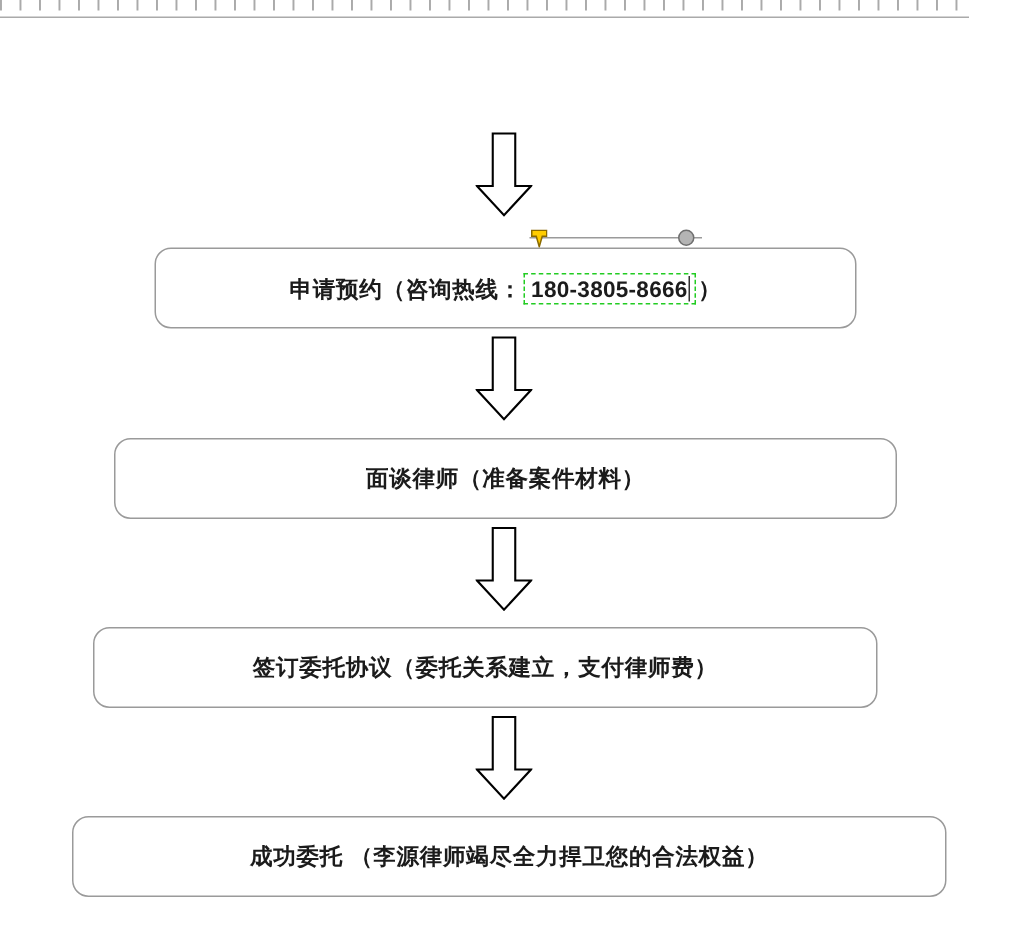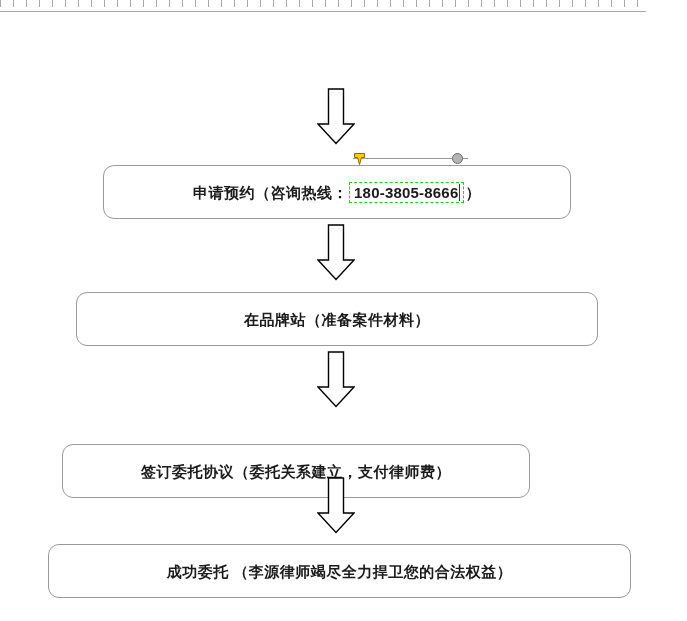--- a/index.html
+++ b/index.html
@@ -68,21 +68,21 @@
     font-weight: bold;
     color: #1b1b1b;
     letter-spacing: 0.5px;
     white-space: nowrap;
     line-height: 1;
   }
 
   #box-1 { left: 123px; top: 16px;  width: 428px; height: 54px; }
   #box-2 { left: 103px; top: 152px; width: 468px; height: 54px; }
   #box-3 { left:  76px; top: 279px; width: 522px; height: 54px; }
-  #box-4 { left:  62px; top: 405px; width: 468px; height: 54px; margin-top: 26px; }
+  #box-4 { left:  62px; top: 405px; width: 523px; height: 54px; }
   #box-5 { left:  48px; top: 531px; width: 583px; height: 54px; }
 
   
   .flow-arrow {
     position: absolute;
     width: 38px;
     height: 57px;
     left: 317px;
   }
   .flow-arrow svg { display: block; width: 38px; height: 57px; }
@@ -181,21 +181,21 @@
     <div class="round-handle"></div>
   </div>
 
   <div class="flow-arrow" id="arrow-2">
     <svg viewBox="0 0 38 57" xmlns="http://www.w3.org/2000/svg" aria-hidden="true">
       <polygon points="11.5,1 26.5,1 26.5,36 37,36 19,55.5 1,36 11.5,36" fill="#ffffff" stroke="#000000" stroke-width="1.4"></polygon>
     </svg>
   </div>
 
   <div class="flow-box" id="box-3">
-    <span class="flow-box-label">在品牌站（准备案件材料）</span>
+    <span class="flow-box-label">面谈律师（准备案件材料）</span>
   </div>
 
   <div class="flow-arrow" id="arrow-3">
     <svg viewBox="0 0 38 57" xmlns="http://www.w3.org/2000/svg" aria-hidden="true">
       <polygon points="11.5,1 26.5,1 26.5,36 37,36 19,55.5 1,36 11.5,36" fill="#ffffff" stroke="#000000" stroke-width="1.4"></polygon>
     </svg>
   </div>
 
   <div class="flow-box" id="box-4">
     <span class="flow-box-label">签订委托协议（委托关系建立，支付律师费）</span>

